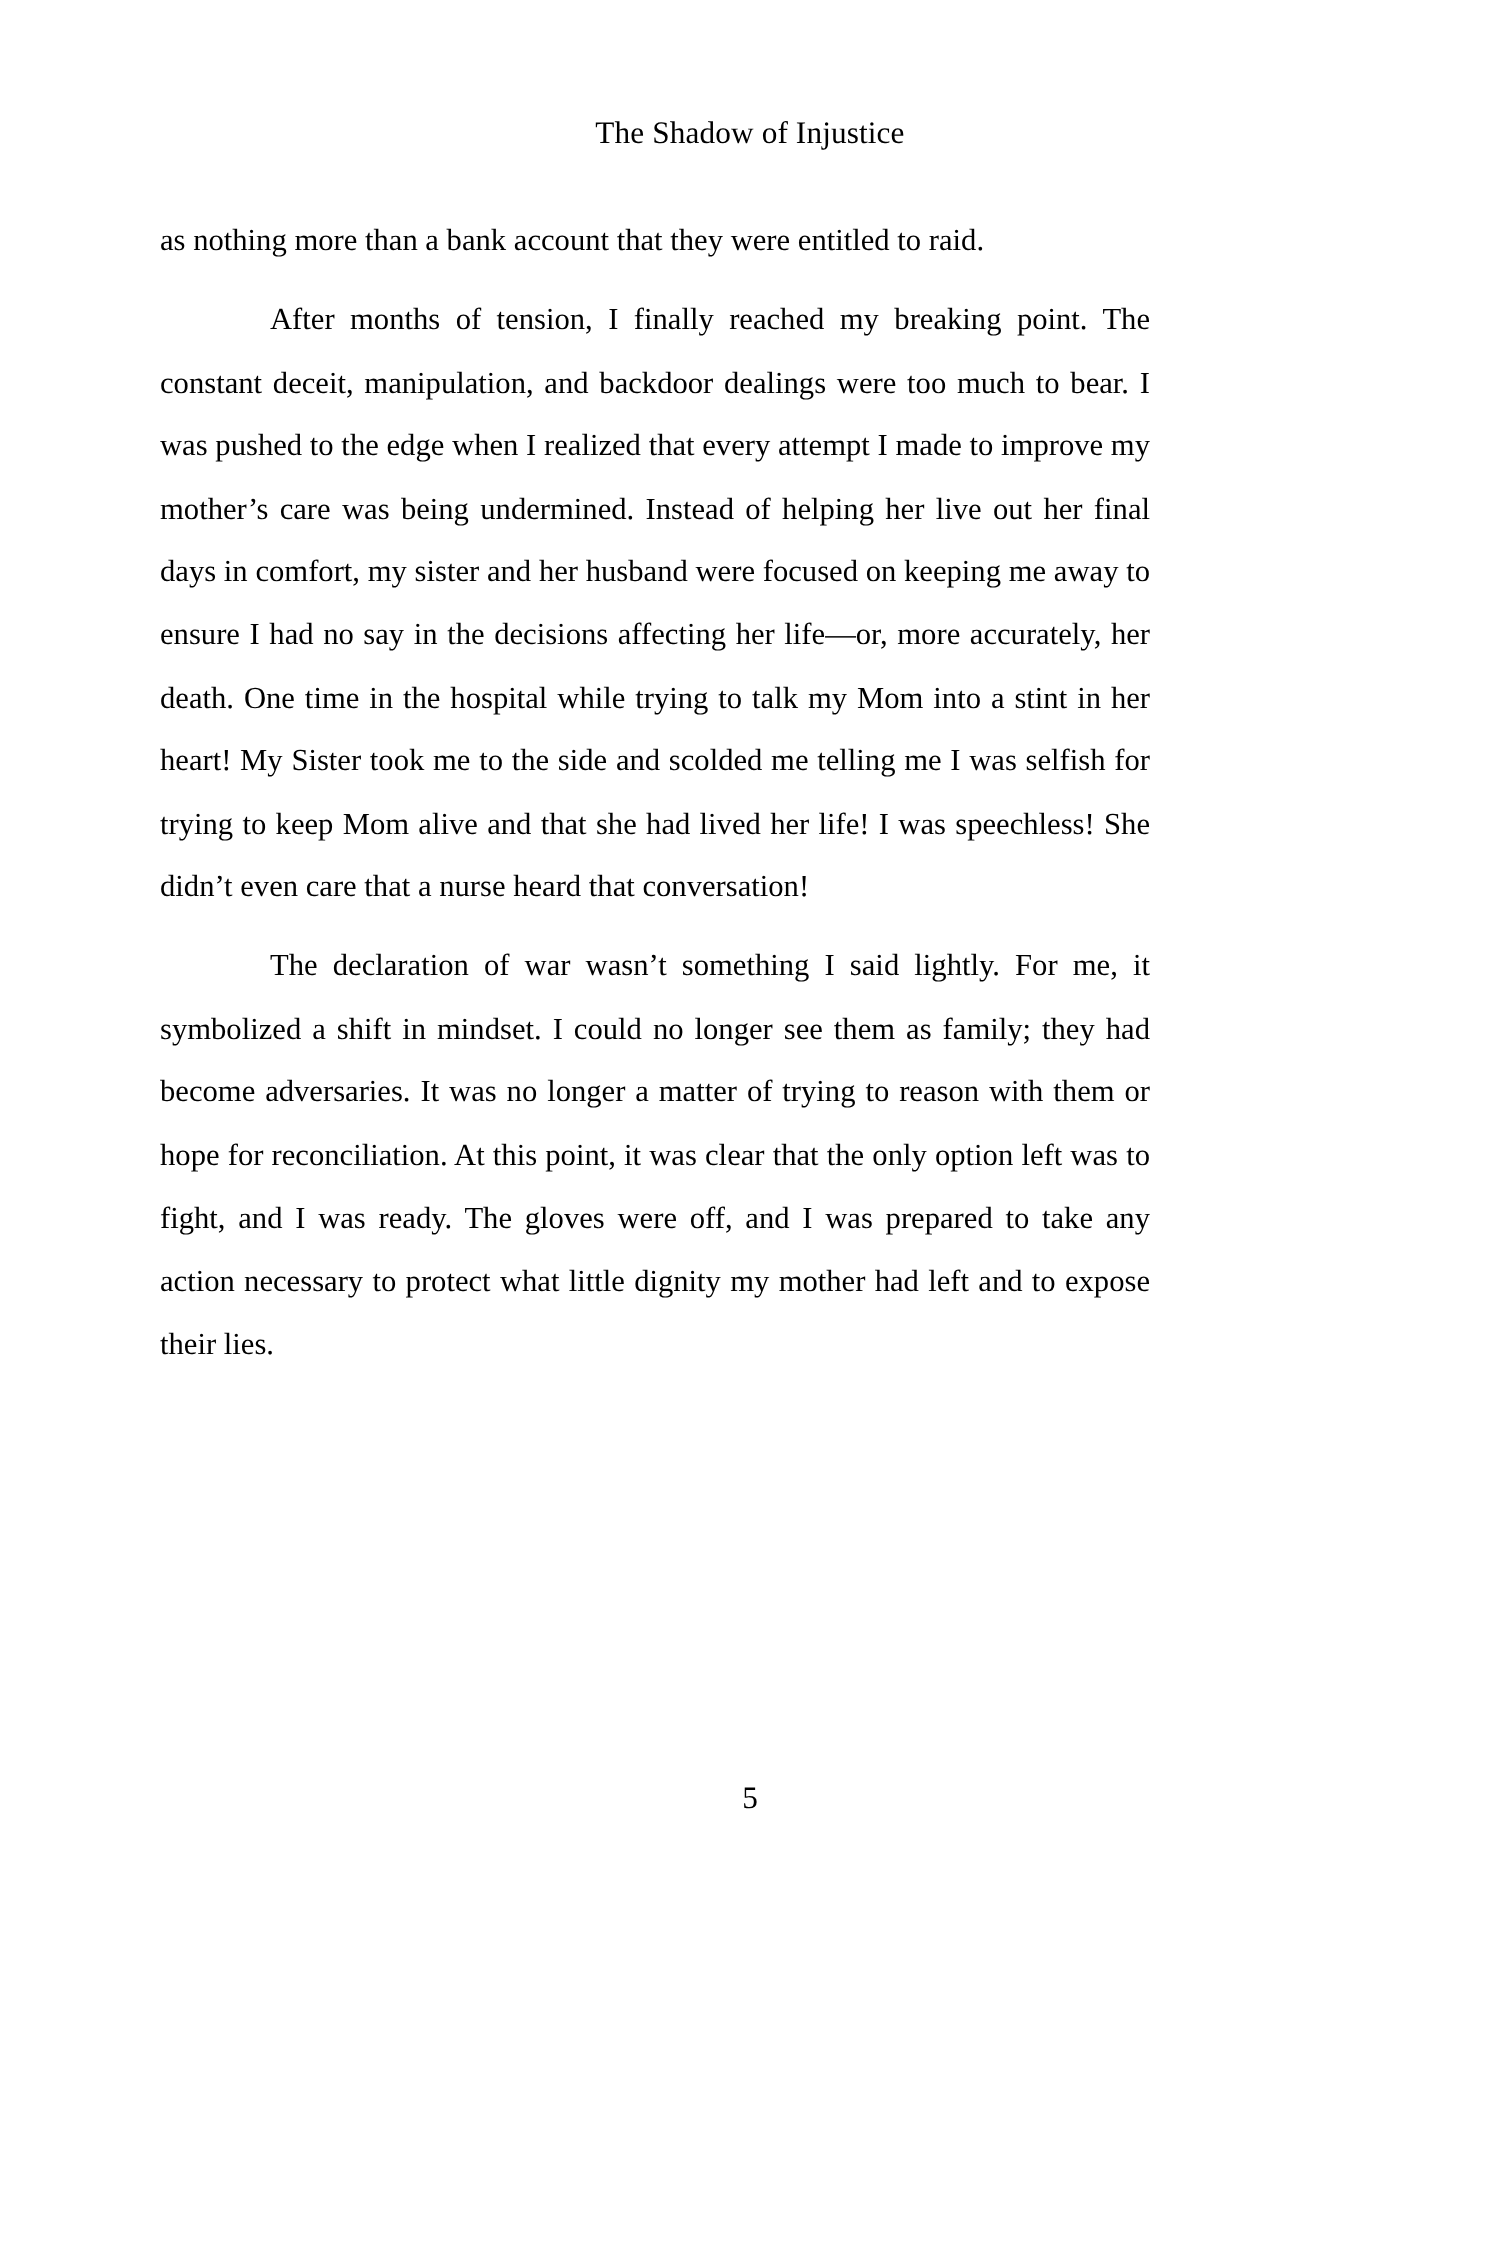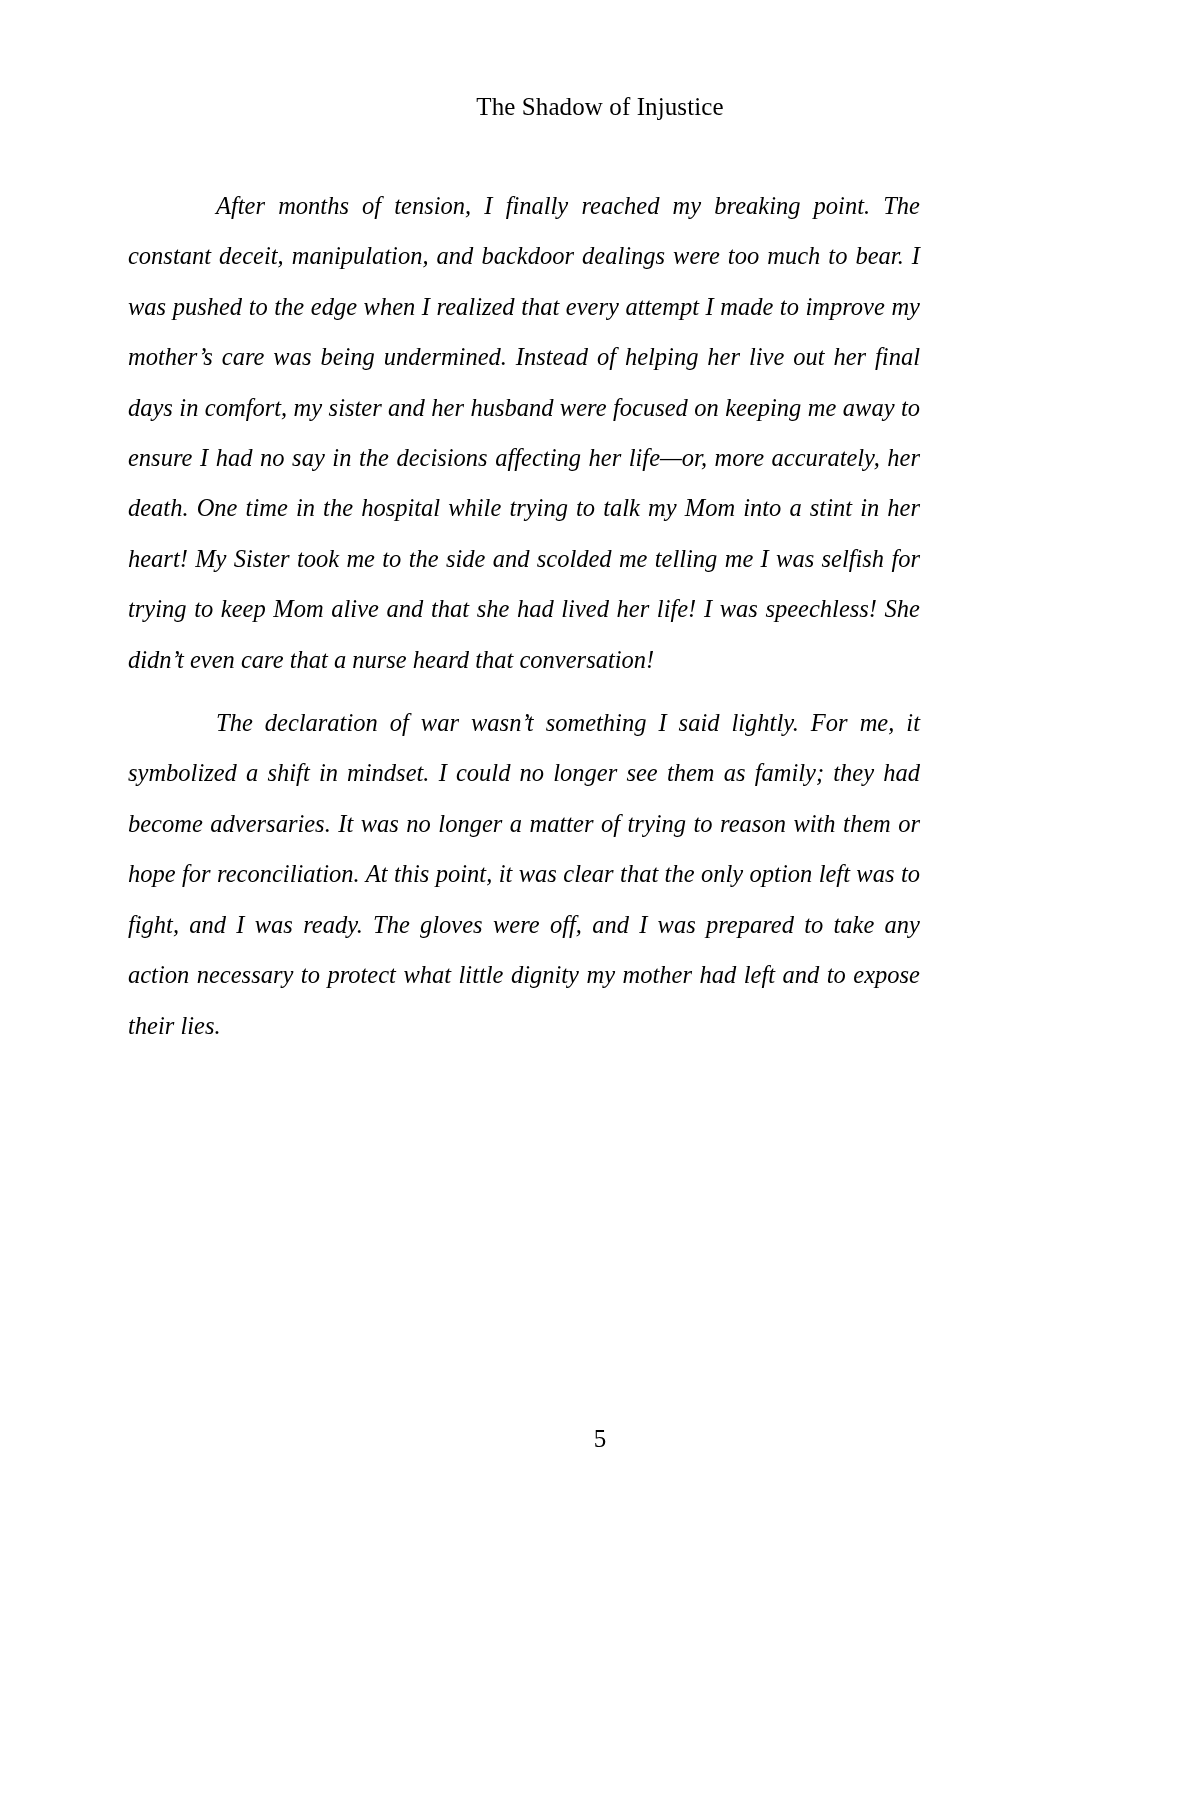--- a/index.html
+++ b/index.html
@@ -44,41 +44,41 @@
     text-justify: inter-word;
     text-indent: 0;
     hyphens: none;
     -webkit-hyphens: none;
   }
   p.indent {
     text-indent: 88px;
   }
   p.gap {
     margin-top: 13px;
-    font-style: italic;
   }
   .page-number {
     position: absolute;
     top: 1424px;
     left: 0;
     width: 1200px;
     text-align: center;
     font-size: 25px;
     line-height: 30px;
   }
 </style>
 </head>
 <body>
 
 <div class="page">
 
   <div class="running-head">The Shadow of Injustice</div>
 
   <div class="body-block">
 
+    <p class="para">as nothing more than a bank account that they were entitled to raid.</p>
 
     <p class="para indent gap">After months of tension, I finally reached my breaking point. The constant deceit, manipulation, and backdoor dealings were too much to bear. I was pushed to the edge when I realized that every attempt I made to improve my mother’s care was being undermined. Instead of helping her live out her final days in comfort, my sister and her husband were focused on keeping me away to ensure I had no say in the decisions affecting her life—or, more accurately, her death. One time in the hospital while trying to talk my Mom into a stint in her heart! My Sister took me to the side and scolded me telling me I was selfish for trying to keep Mom alive and that she had lived her life! I was speechless! She didn’t even care that a nurse heard that conversation!</p>
 
     <p class="para indent gap">The declaration of war wasn’t something I said lightly. For me, it symbolized a shift in mindset. I could no longer see them as family; they had become adversaries. It was no longer a matter of trying to reason with them or hope for reconciliation. At this point, it was clear that the only option left was to fight, and I was ready. The gloves were off, and I was prepared to take any action necessary to protect what little dignity my mother had left and to expose their lies.</p>
 
 
   </div>
 
   <div class="page-number">5</div>
 

